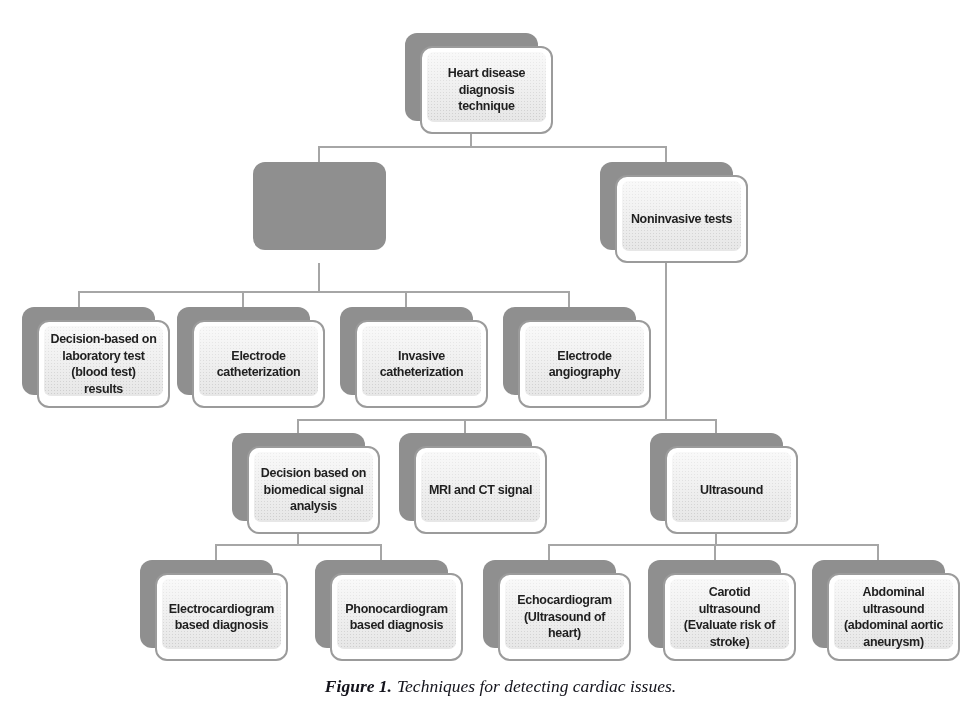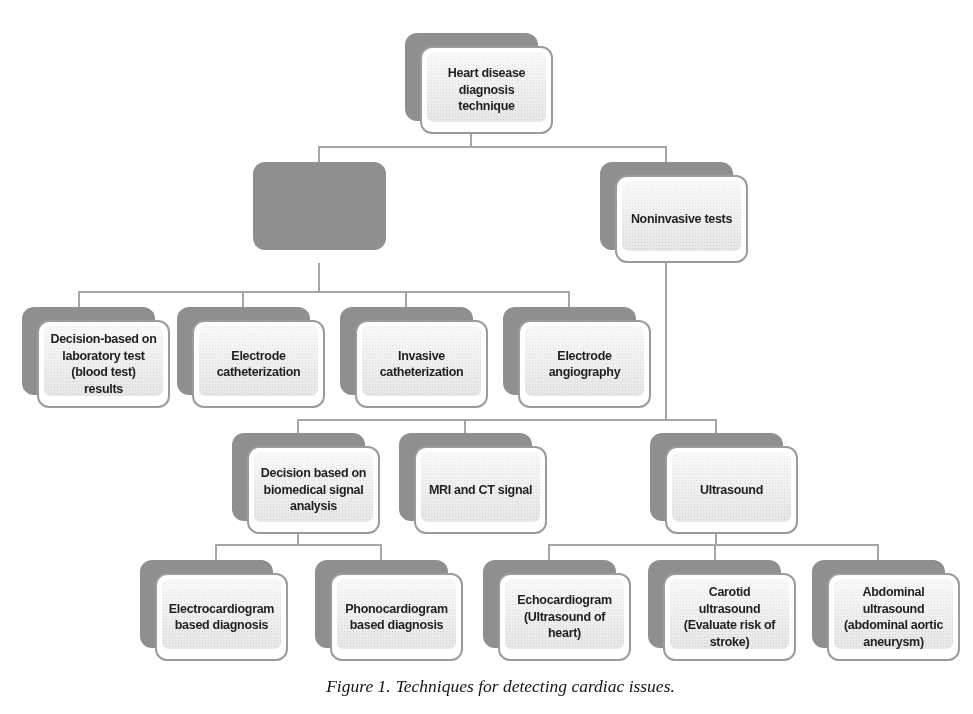--- a/index.html
+++ b/index.html
@@ -41,21 +41,21 @@
   }
   
   .h-line,.v-line{position:absolute;background:var(--line);}
   .h-line{height:2px;}
   .v-line{width:2px;}
   
   .caption{
     position:absolute;left:0;top:676px;width:973px;text-align:center;
     font-family:"Liberation Serif",serif;font-style:italic;font-size:17.5px;color:#14141c;
   }
-  .caption .fig-label{font-weight:normal;margin-left:28px;}
+  .caption .fig-label{font-weight:bold;margin-left:28px;}
   .caption .fig-text{margin-left:5px;}
 </style>
 </head>
 <body>
 
 <div class="stage">
 
   <div class="v-line" style="left:470px;top:134px;height:13px"></div>
   <div class="h-line" style="left:318px;top:146px;width:349px"></div>
   <div class="v-line" style="left:318px;top:146px;height:18px"></div>

